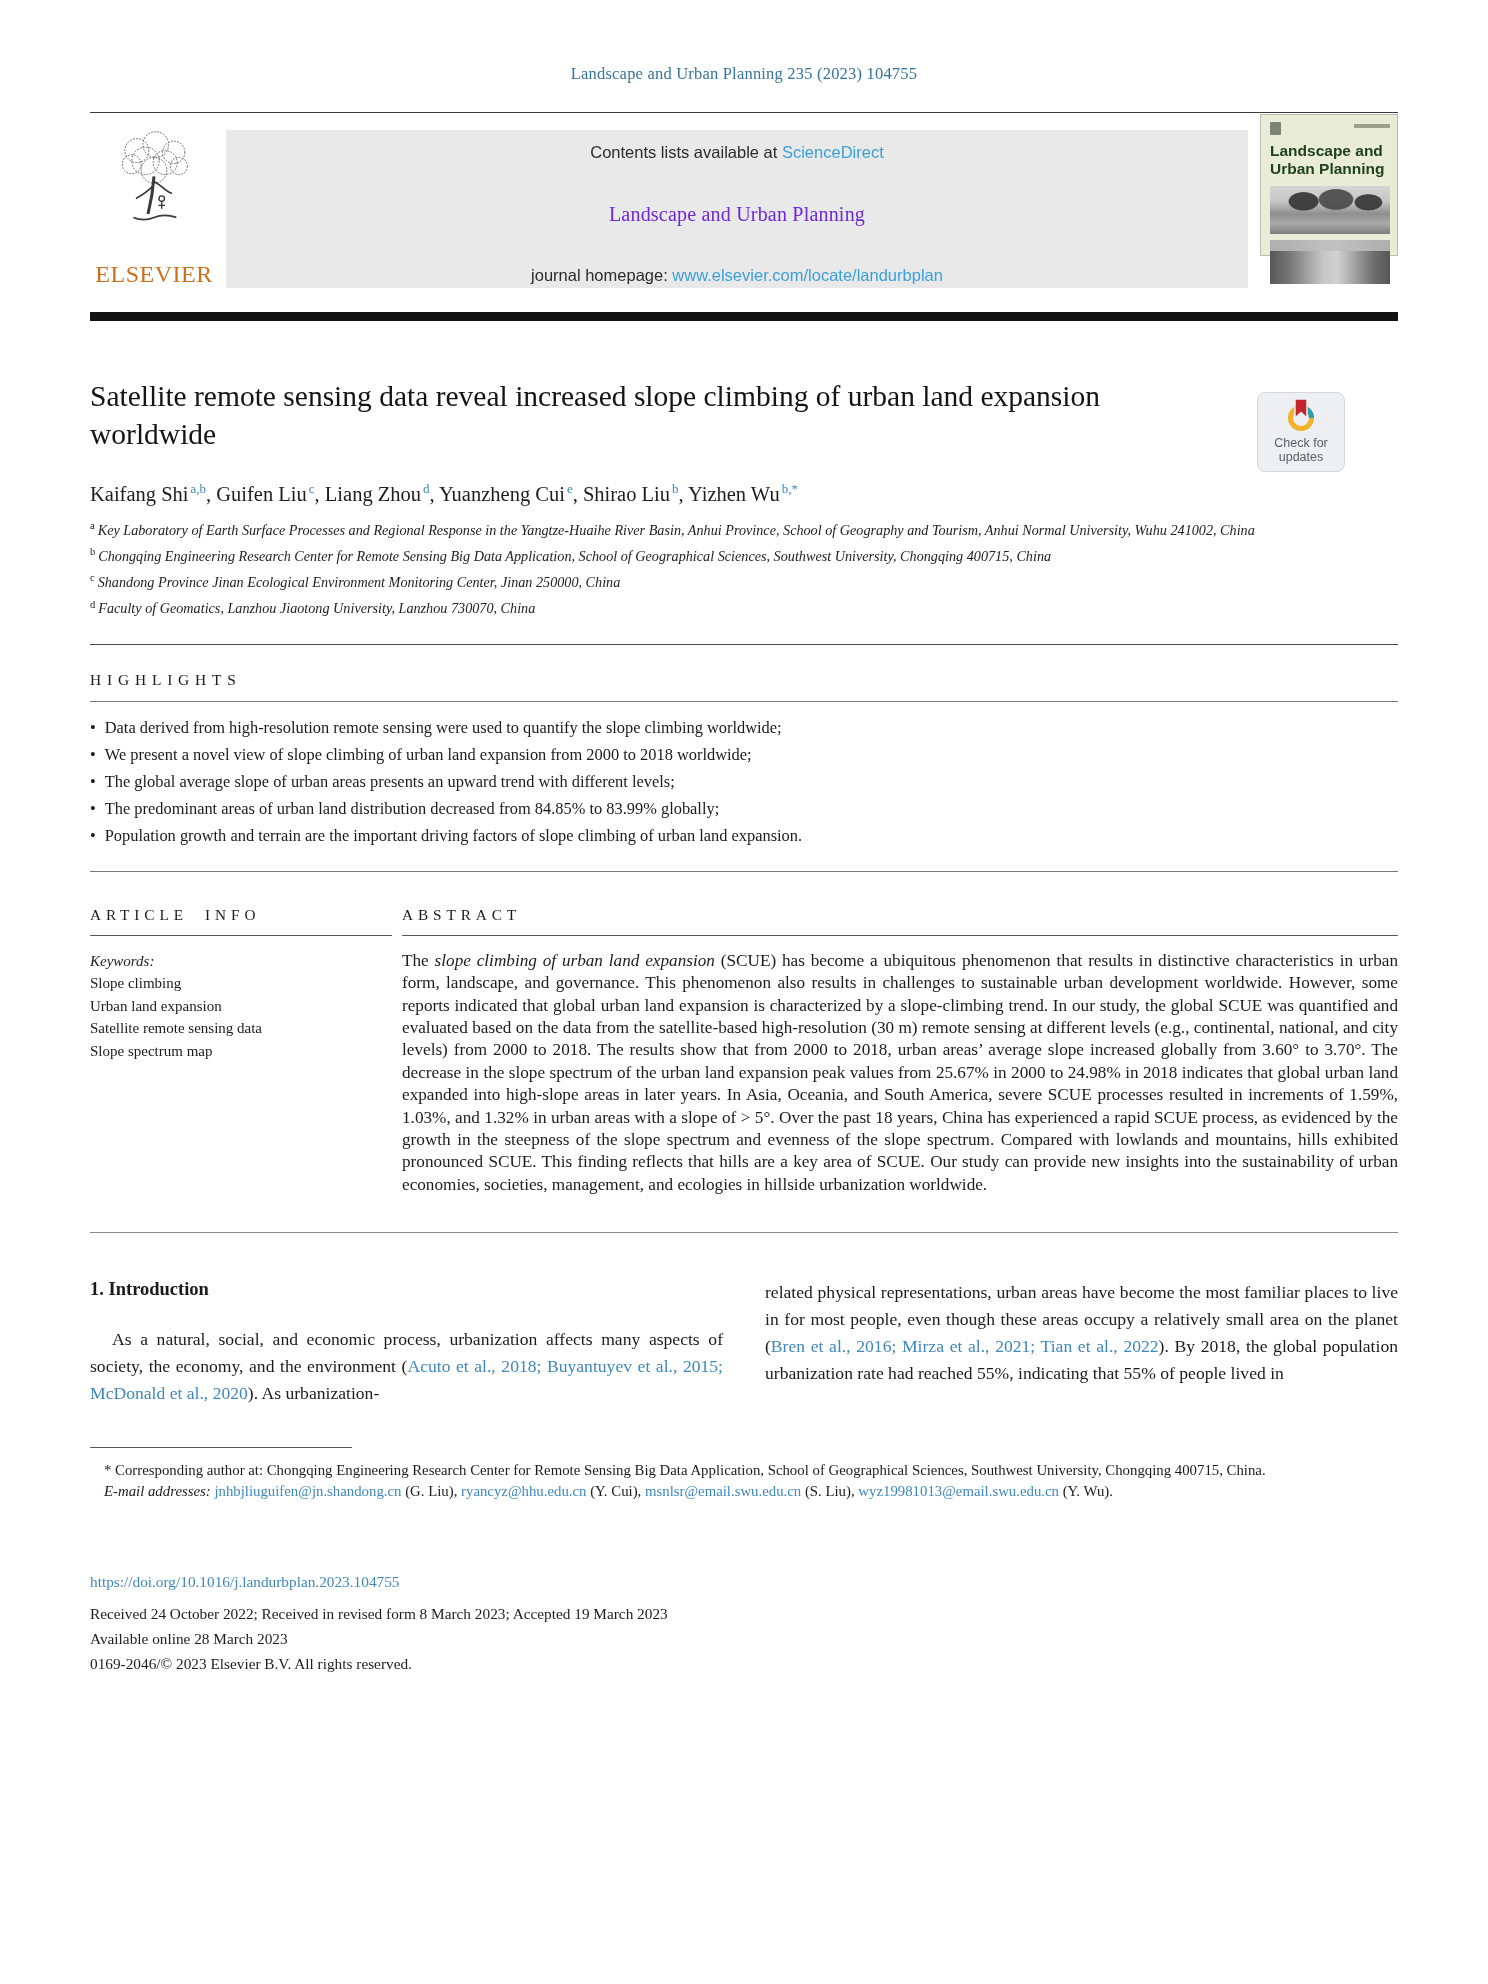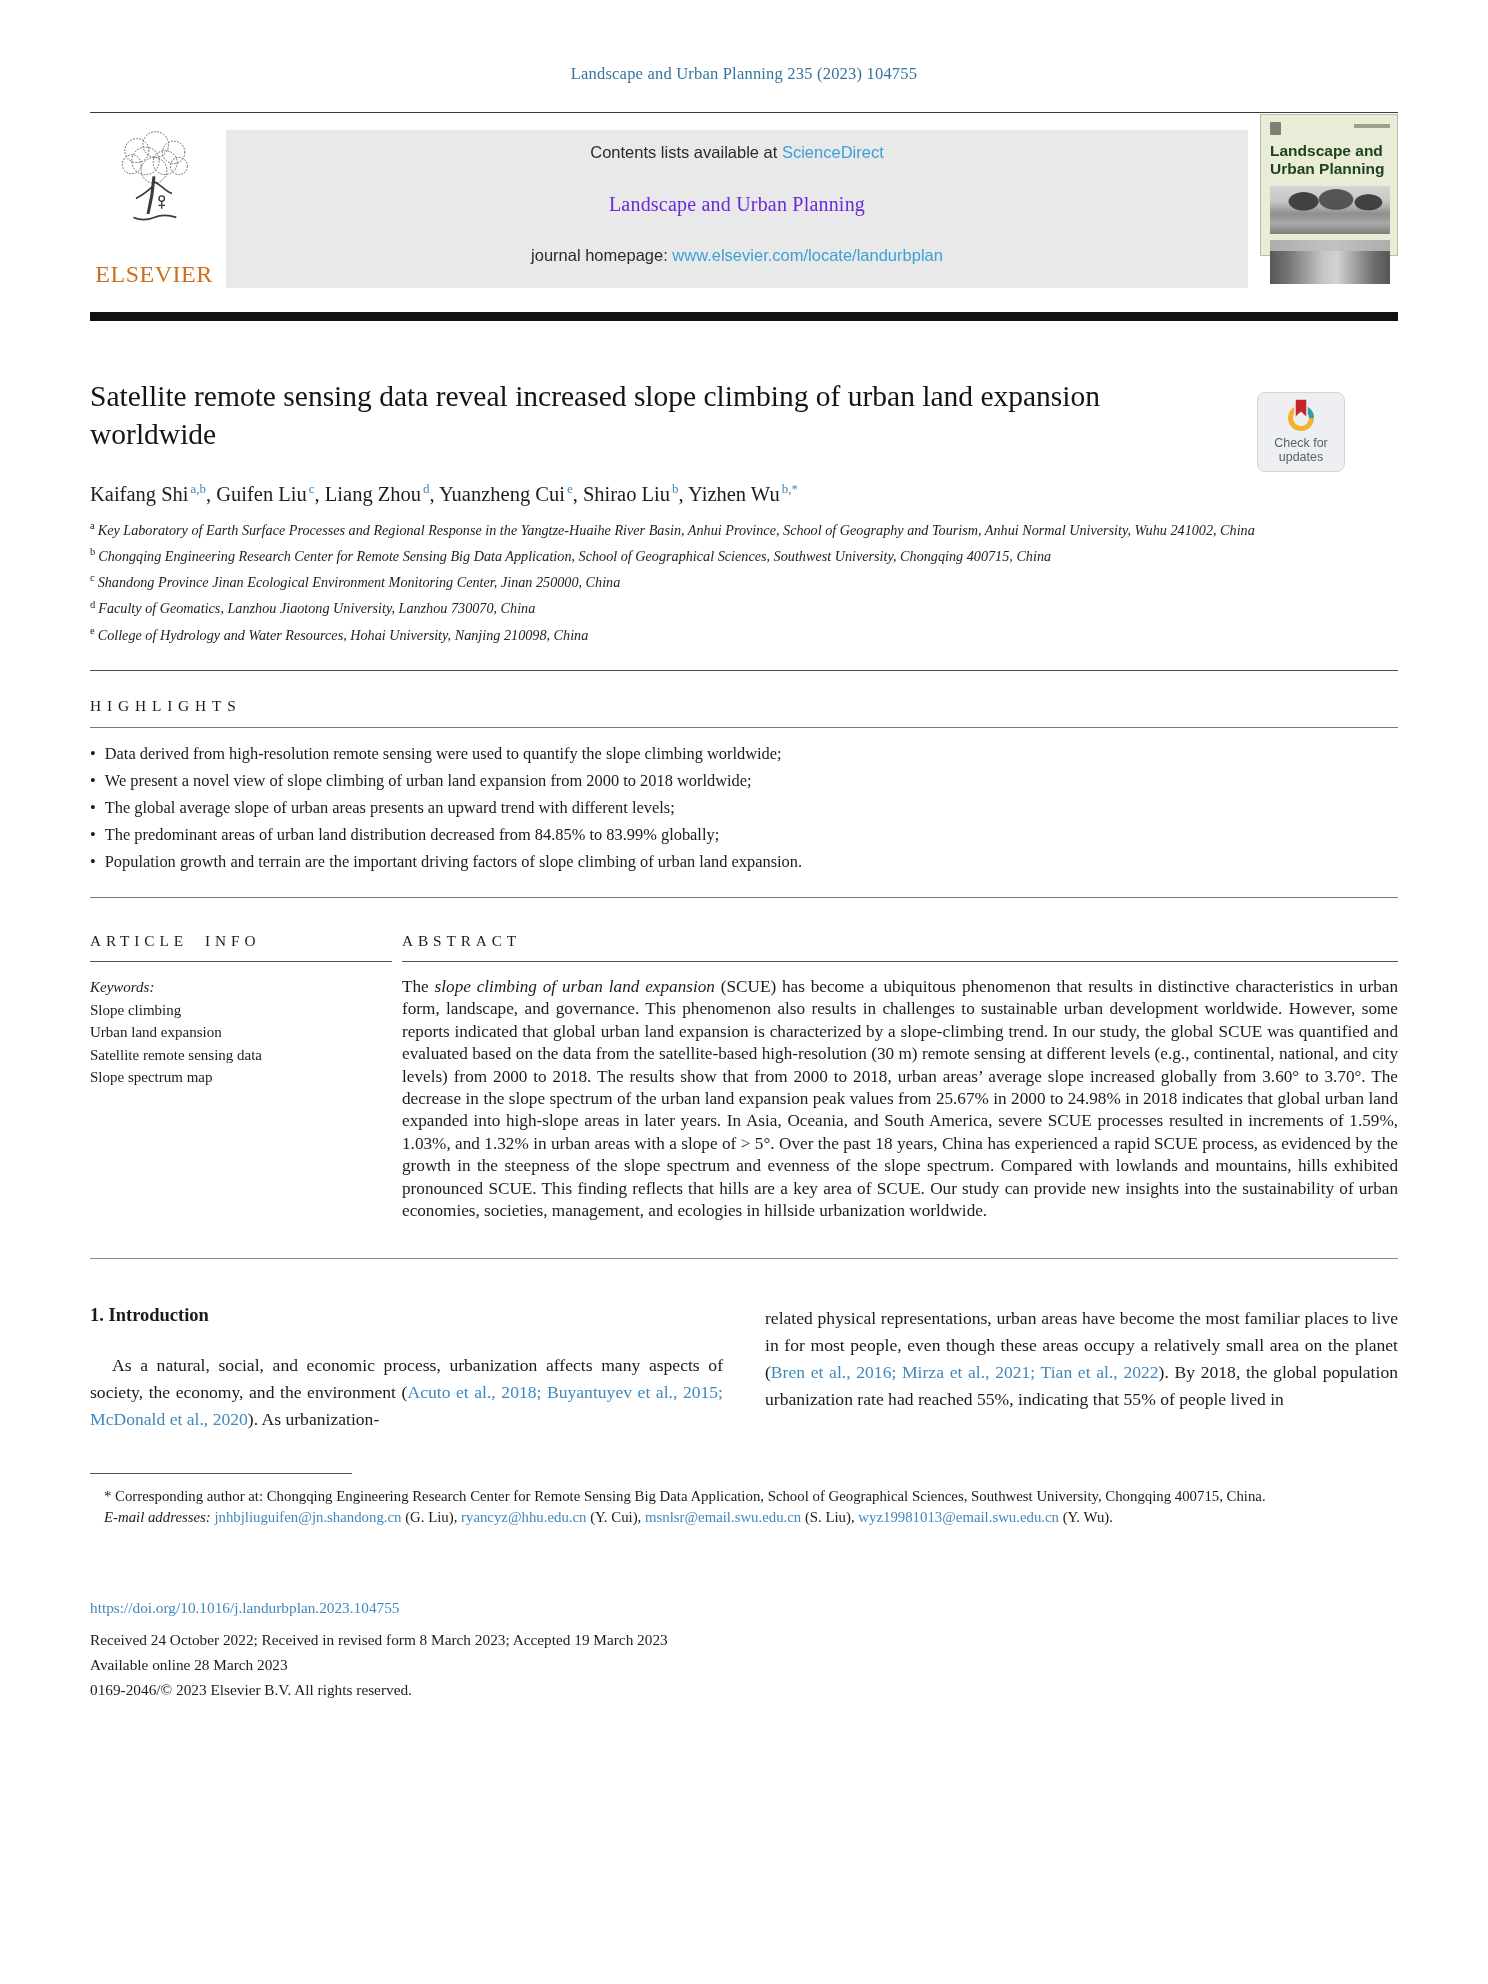--- a/index.html
+++ b/index.html
@@ -13,21 +13,21 @@
   
   .journal-ref { margin-top:64px; text-align:center; font-size:16.5px; color:#36749d; letter-spacing:.2px; }
 
   .rule-top { border-top:1.5px solid #3c3c3c; margin-top:28px; }
 
   
   .masthead { display:flex; margin-top:17px; align-items:flex-start; }
   .logo-col { width:128px; height:158px; display:flex; flex-direction:column; align-items:center; justify-content:flex-start;gap:33px; }
   .tree-svg { width:106px; height:118px; }
   .elsevier-word { font-size:24px; color:#cf6f1c; letter-spacing:.5px; margin-top:2px; font-family:"Liberation Serif", serif; }
-  .gray-box { flex:1; margin-left:8px; background:#e9e9e9; height:158px; padding:13px 10px 23px;
+  .gray-box { flex:1; margin-left:8px; background:#e9e9e9; height:158px; padding:13px 10px 3px;
               display:flex; flex-direction:column; align-items:center; justify-content:space-between; }
   .contents-line, .homepage-line { font-family:"Liberation Sans", sans-serif; font-size:16.5px; color:#2b2b2b; }
   .box-title { font-size:20px; color:#6d28d9; letter-spacing:.2px; }
   .lnk-bright { color:#3ba0d8; text-decoration:none; cursor:pointer; }
   .lnk { color:#3f87bd; text-decoration:none; cursor:pointer; }
 
   
   .cover { width:138px; height:142px; margin-left:12px; margin-top:-16px; background:#e9edd8;
            border:1px solid #b9bdae; padding:7px 7px 8px 9px; position:relative; }
   .cover-top { display:flex; justify-content:space-between; align-items:flex-start; height:15px; }
@@ -163,21 +163,20 @@
 
   <p class="authors">
     <span class="author"><span>Kaifang Shi</span><sup class="asup">a,b</sup><span>, </span></span><span class="author"><span>Guifen Liu</span><sup class="asup">c</sup><span>, </span></span><span class="author"><span>Liang Zhou</span><sup class="asup">d</sup><span>, </span></span><span class="author"><span>Yuanzheng Cui</span><sup class="asup">e</sup><span>, </span></span><span class="author"><span>Shirao Liu</span><sup class="asup">b</sup><span>, </span></span><span class="author"><span>Yizhen Wu</span><sup class="asup">b,*</sup><span></span></span>
   </p>
 
   <div class="affils">
     <div class="affil"><sup>a</sup><span class="affil-text">Key Laboratory of Earth Surface Processes and Regional Response in the Yangtze-Huaihe River Basin, Anhui Province, School of Geography and Tourism, Anhui Normal University, Wuhu 241002, China</span></div>
     <div class="affil"><sup>b</sup><span class="affil-text">Chongqing Engineering Research Center for Remote Sensing Big Data Application, School of Geographical Sciences, Southwest University, Chongqing 400715, China</span></div>
     <div class="affil"><sup>c</sup><span class="affil-text">Shandong Province Jinan Ecological Environment Monitoring Center, Jinan 250000, China</span></div>
     <div class="affil"><sup>d</sup><span class="affil-text">Faculty of Geomatics, Lanzhou Jiaotong University, Lanzhou 730070, China</span></div>
-    <div class="affil"><sup>e</sup><span class="affil-text">College of Hydrology and Water Resources, Hohai University, Nanjing 210098, China</span></div>
   </div>
 
   <div class="rule-mid"></div>
 
   <div class="sec-heading highlights-heading">HIGHLIGHTS</div>
   <div class="rule-thin highlights-rule"></div>
   <ul class="highlights-list">
     <li><span>Data derived from high-resolution remote sensing were used to quantify the slope climbing worldwide;</span></li>
     <li><span>We present a novel view of slope climbing of urban land expansion from 2000 to 2018 worldwide;</span></li>
     <li><span>The global average slope of urban areas presents an upward trend with different levels;</span></li>

